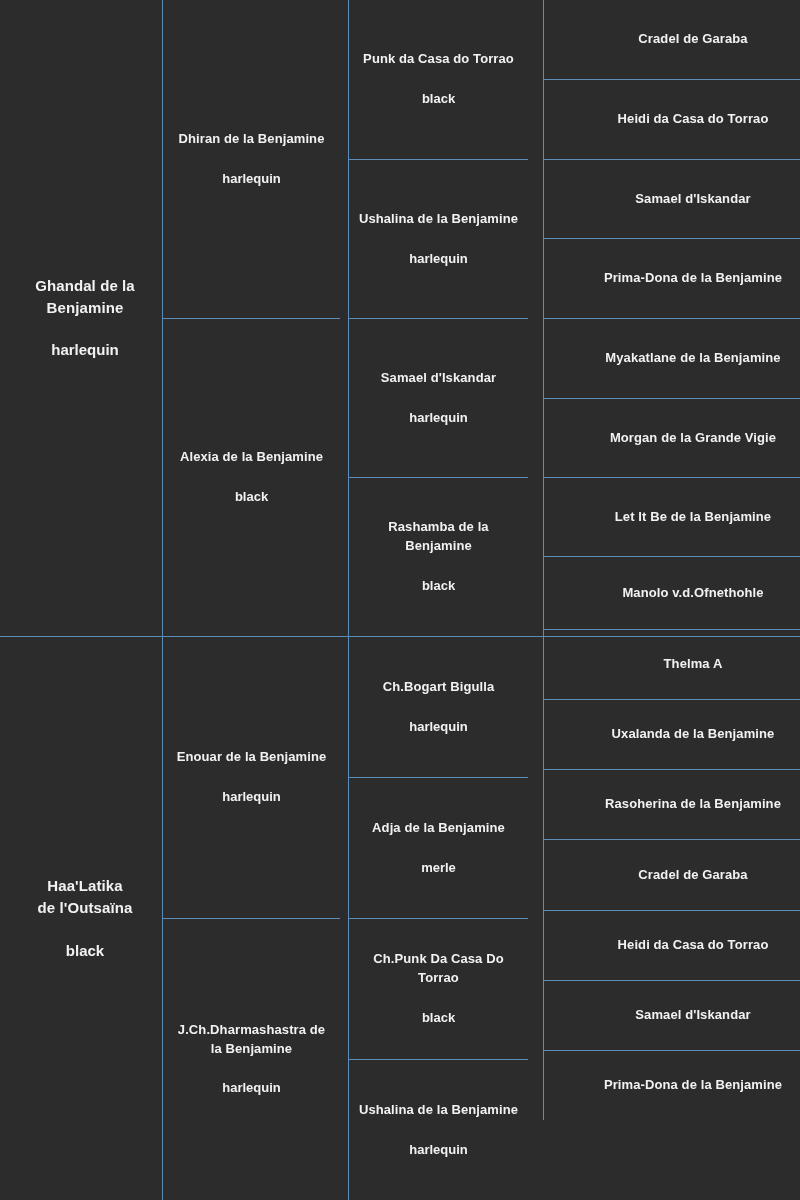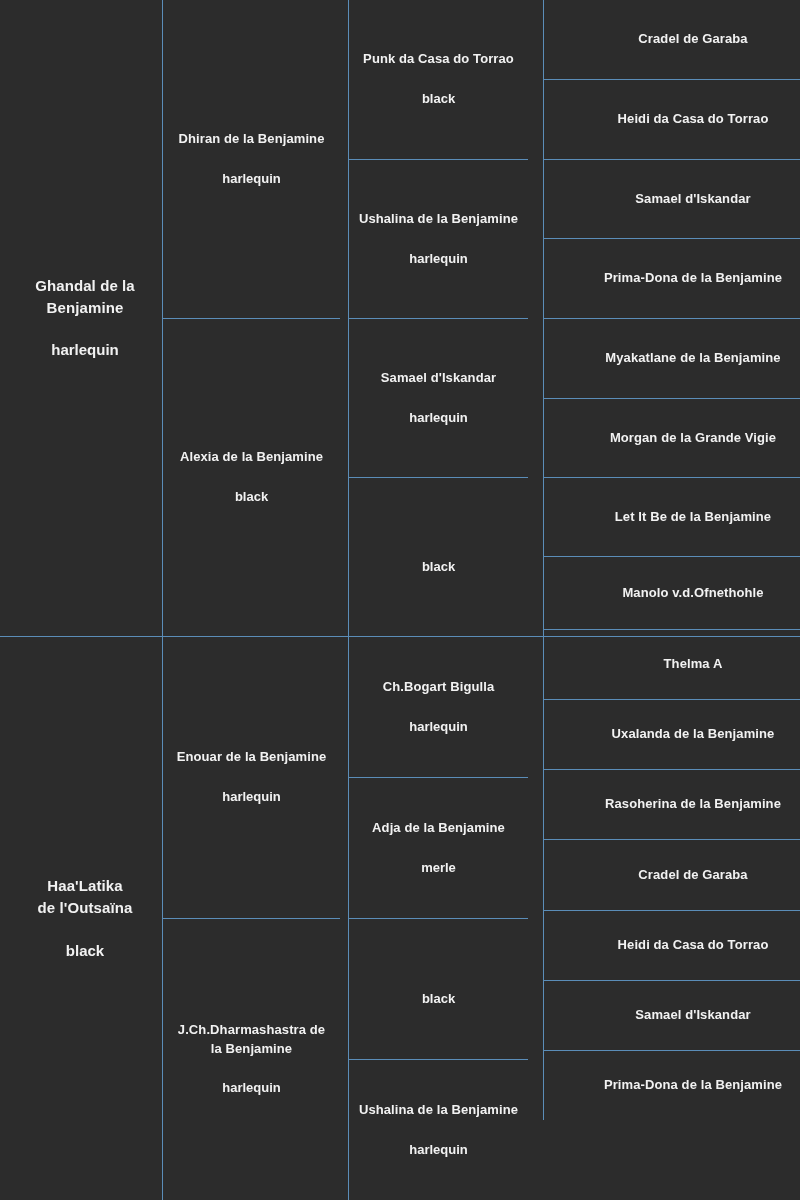--- a/index.html
+++ b/index.html
@@ -113,31 +113,33 @@
     </div>
     <div class="cell" style="flex:0 0 159px">
       <div class="name">Ushalina de la Benjamine</div>
       <div class="colour">harlequin</div>
     </div>
     <div class="cell" style="flex:0 0 159px">
       <div class="name">Samael d'Iskandar</div>
       <div class="colour">harlequin</div>
     </div>
     <div class="cell" style="flex:0 0 159px">
+      <div class="name">Rashamba de la Benjamine</div>
       <div class="colour">black</div>
     </div>
     <div class="cell" style="flex:0 0 141px">
       <div class="name">Ch.Bogart Bigulla</div>
       <div class="colour">harlequin</div>
     </div>
     <div class="cell" style="flex:0 0 141px">
       <div class="name">Adja de la Benjamine</div>
       <div class="colour">merle</div>
     </div>
     <div class="cell" style="flex:0 0 141px">
+      <div class="name">Ch.Punk Da Casa Do Torrao</div>
       <div class="colour">black</div>
     </div>
     <div class="cell" style="flex:0 0 141px">
       <div class="name">Ushalina de la Benjamine</div>
       <div class="colour">harlequin</div>
     </div>
   </div>
 
   <div class="col col-4">
     <div class="cell" style="flex:0 0 79px">

